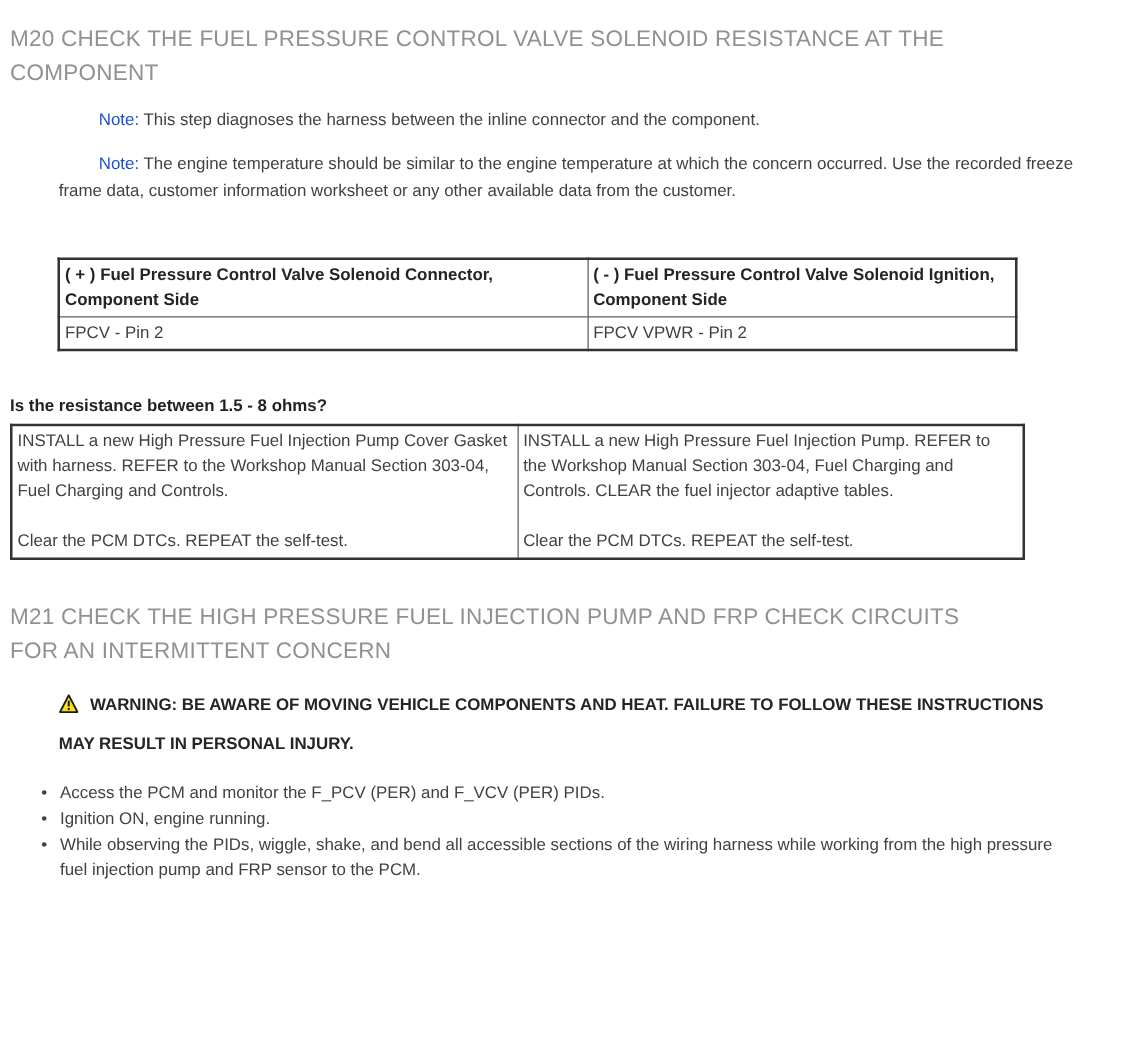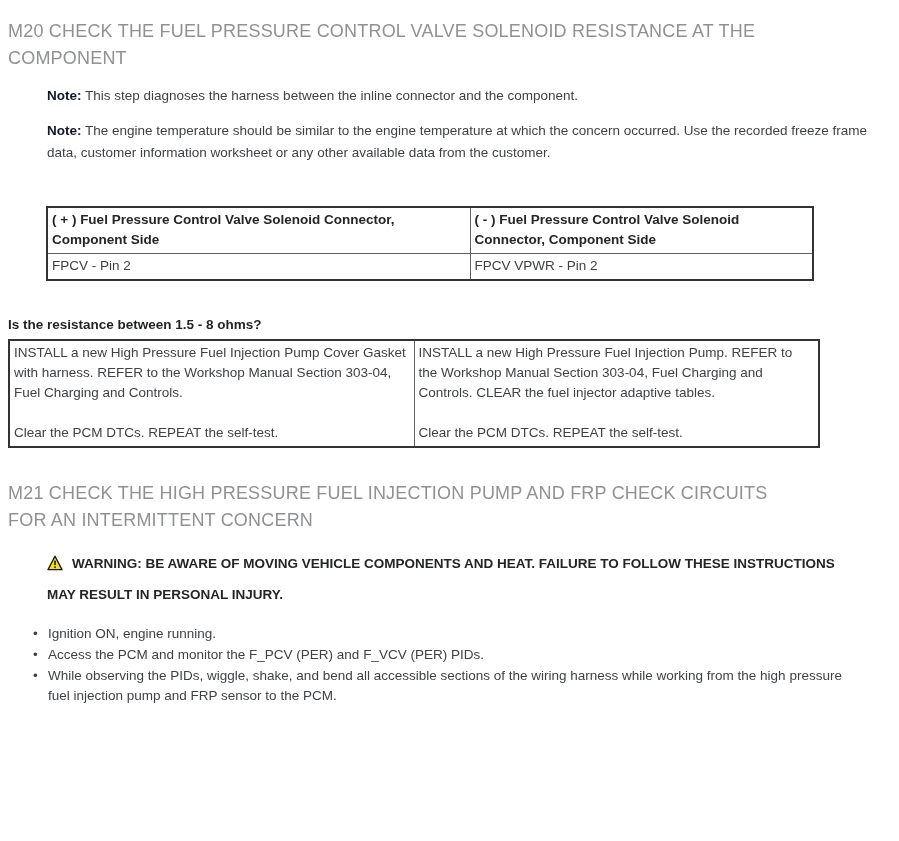--- a/index.html
+++ b/index.html
@@ -22,21 +22,21 @@
     font-weight: 400;
     color: #8f9193;
     letter-spacing: 0.2px;
     max-width: 815px;
   }
   .note {
     margin: 13px 0 0 47px;
     max-width: 822px;
     line-height: 22px;
   }
-  .note .note-label { font-weight: 700; color: #0f172a; }
+  .note .note-label { font-weight: 400; color: #1d4ed8; margin-left: 32px; }
   .bullets {
     list-style: none;
     margin: 15px 0 0 33px;
     padding: 0;
     max-width: 832px;
   }
   .bullets li {
     position: relative;
     padding-left: 15px;
     margin-top: 1px;
@@ -103,21 +103,21 @@
 
 
   <table class="data-table component-table">
     <colgroup>
         <col>
         <col>
       </colgroup>
     <tbody>
         <tr>
       <th>( + ) Fuel Pressure Control Valve Solenoid Connector, Component Side</th>
-      <th>( - ) Fuel Pressure Control Valve Solenoid Connector, Component Side</th>
+      <th>( - ) Fuel Pressure Control Valve Solenoid Ignition, Component Side</th>
     </tr>
     <tr>
       <td>FPCV - Pin 2</td>
       <td>FPCV VPWR - Pin 2</td>
     </tr>
   </tbody>
     </table>
 
   <p class="question">Is the resistance between 1.5 - 8 ohms?</p>
 
@@ -142,18 +142,18 @@
 
   <h2 class="step-heading m21-heading">M21 CHECK THE HIGH PRESSURE FUEL INJECTION PUMP AND FRP CHECK CIRCUITS FOR AN INTERMITTENT CONCERN</h2>
 
   <p class="warning"><span class="warning-icon"><svg width="16" height="16" viewBox="0 0 16 16">
           <path d="M8 1.2 L15 14.6 H1 Z" fill="#f7e017" stroke="#1a1a1a" stroke-width="1.4" stroke-linejoin="round"></path>
           <rect x="7.2" y="5.6" width="1.6" height="4.6" fill="#1a1a1a"></rect>
           <rect x="7.2" y="11.4" width="1.6" height="1.7" fill="#1a1a1a"></rect>
         </svg></span><span>WARNING: BE AWARE OF MOVING VEHICLE COMPONENTS AND HEAT. FAILURE TO FOLLOW THESE INSTRUCTIONS MAY RESULT IN PERSONAL INJURY.</span></p>
 
   <ul class="bullets">
+    <li>Access the PCM and monitor the F_PCV (PER) and F_VCV (PER) PIDs.</li>
     <li>Ignition ON, engine running.</li>
-    <li>Access the PCM and monitor the F_PCV (PER) and F_VCV (PER) PIDs.</li>
     <li>While observing the PIDs, wiggle, shake, and bend all accessible sections of the wiring harness while working from the high pressure fuel injection pump and FRP sensor to the PCM.</li>
   </ul>
 
 </div>
 
 </body></html>

